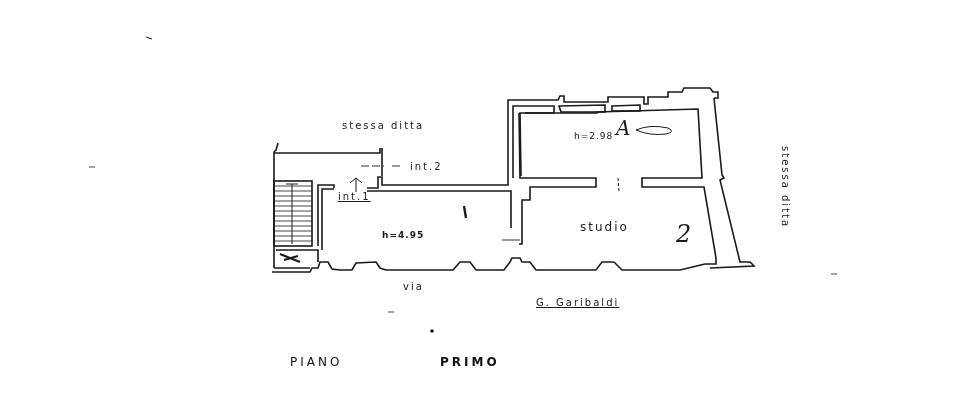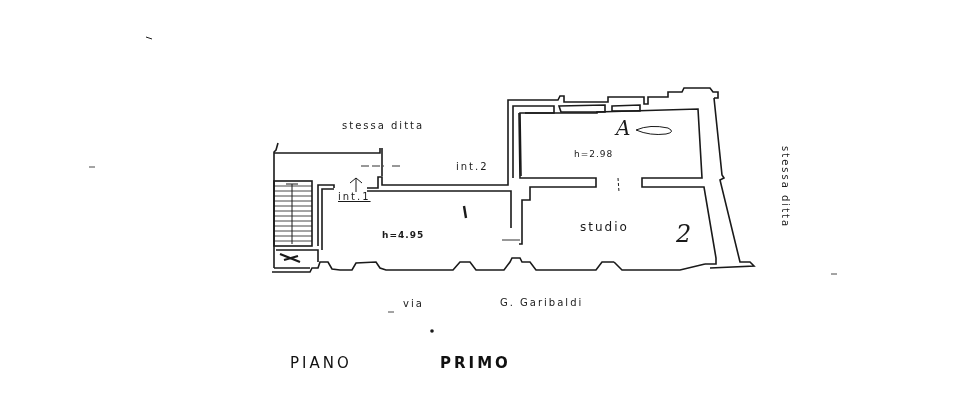--- a/index.html
+++ b/index.html
@@ -1,21 +1,21 @@
 <!DOCTYPE html>
 <html><head>
   <meta charset="utf-8">
   <style>
     html, body { margin: 0; padding: 0; background: #ffffff; }
     body { width: 960px; height: 415px; position: relative; overflow: hidden; font-family: "DejaVu Sans", sans-serif; }
     #plan { position: absolute; left: 0; top: 0; width: 960px; height: 415px; }
     .lbl { position: absolute; color: #1a1a1a; white-space: nowrap; line-height: 1; }
     .small { font-size: 10px; letter-spacing: 2px; }
     .tiny { font-size: 9px; letter-spacing: 1px; }
-    .title { font-size: 15px; letter-spacing: 3px; color: #111; }
+    .title { font-size: 12px; letter-spacing: 3px; color: #111; }
     .hand { font-family: "DejaVu Serif", serif; font-style: italic; }
     .vert { transform: rotate(90deg); transform-origin: left top; }
   </style>
 </head>
 <body>
 
 <svg id="plan" viewBox="0 0 960 415" xmlns="http://www.w3.org/2000/svg">
   <g fill="none" stroke="#1a1a1a" stroke-width="1.6" stroke-linejoin="miter">
 
     <path d="M146 37 L152 39" stroke-width="1"></path>
@@ -73,24 +73,24 @@
       <path d="M614 262 L622 270 L680 270 L705 264"></path>
     </g>
 
     <path d="M636 130 Q650 124 668 128 Q676 132 666 134 Q650 136 636 130" stroke-width="1"></path>
 
     <circle cx="432" cy="331" r="1.8" fill="#1a1a1a" stroke="none"></circle>
   </g>
 </svg>
 
 <div class="lbl small" style="left:342px; top:121px;">stessa ditta</div>
-<div class="lbl small" style="left:410px; top:162px;margin-left:46px;">int.2</div>
+<div class="lbl small" style="left:410px; top:162px;">int.2</div>
 <div class="lbl small" style="left:338px; top:192px;text-decoration:underline;">int.1</div>
 <div class="lbl tiny" style="left:382px; top:231px;font-weight:bold;">h=4.95</div>
-<div class="lbl tiny" style="left:574px; top:150px;">h=2.98</div>
+<div class="lbl tiny" style="left:574px; top:132px;">h=2.98</div>
 <div class="lbl hand" style="left:616px; top:118px; font-size:20px;">A</div>
 <div class="lbl small" style="left:580px; top:221px; font-size:12px;text-align:center;">studio</div>
 <div class="lbl hand" style="left:676px; top:222px; font-size:24px;">2</div>
 <div class="lbl small vert" style="left:790px; top:146px;">stessa ditta</div>
-<div class="lbl small" style="left:403px; top:299px;">via</div>
-<div class="lbl small" style="left:500px; top:298px;">G. Garibaldi</div>
+<div class="lbl small" style="left:403px; top:282px;">via</div>
+<div class="lbl small" style="left:536px; top:298px;text-decoration:underline;">G. Garibaldi</div>
 <div class="lbl title" style="left:290px; top:356px;">PIANO</div>
 <div class="lbl title" style="left:440px; top:356px;font-weight:bold;">PRIMO</div>
 
 </body></html>

